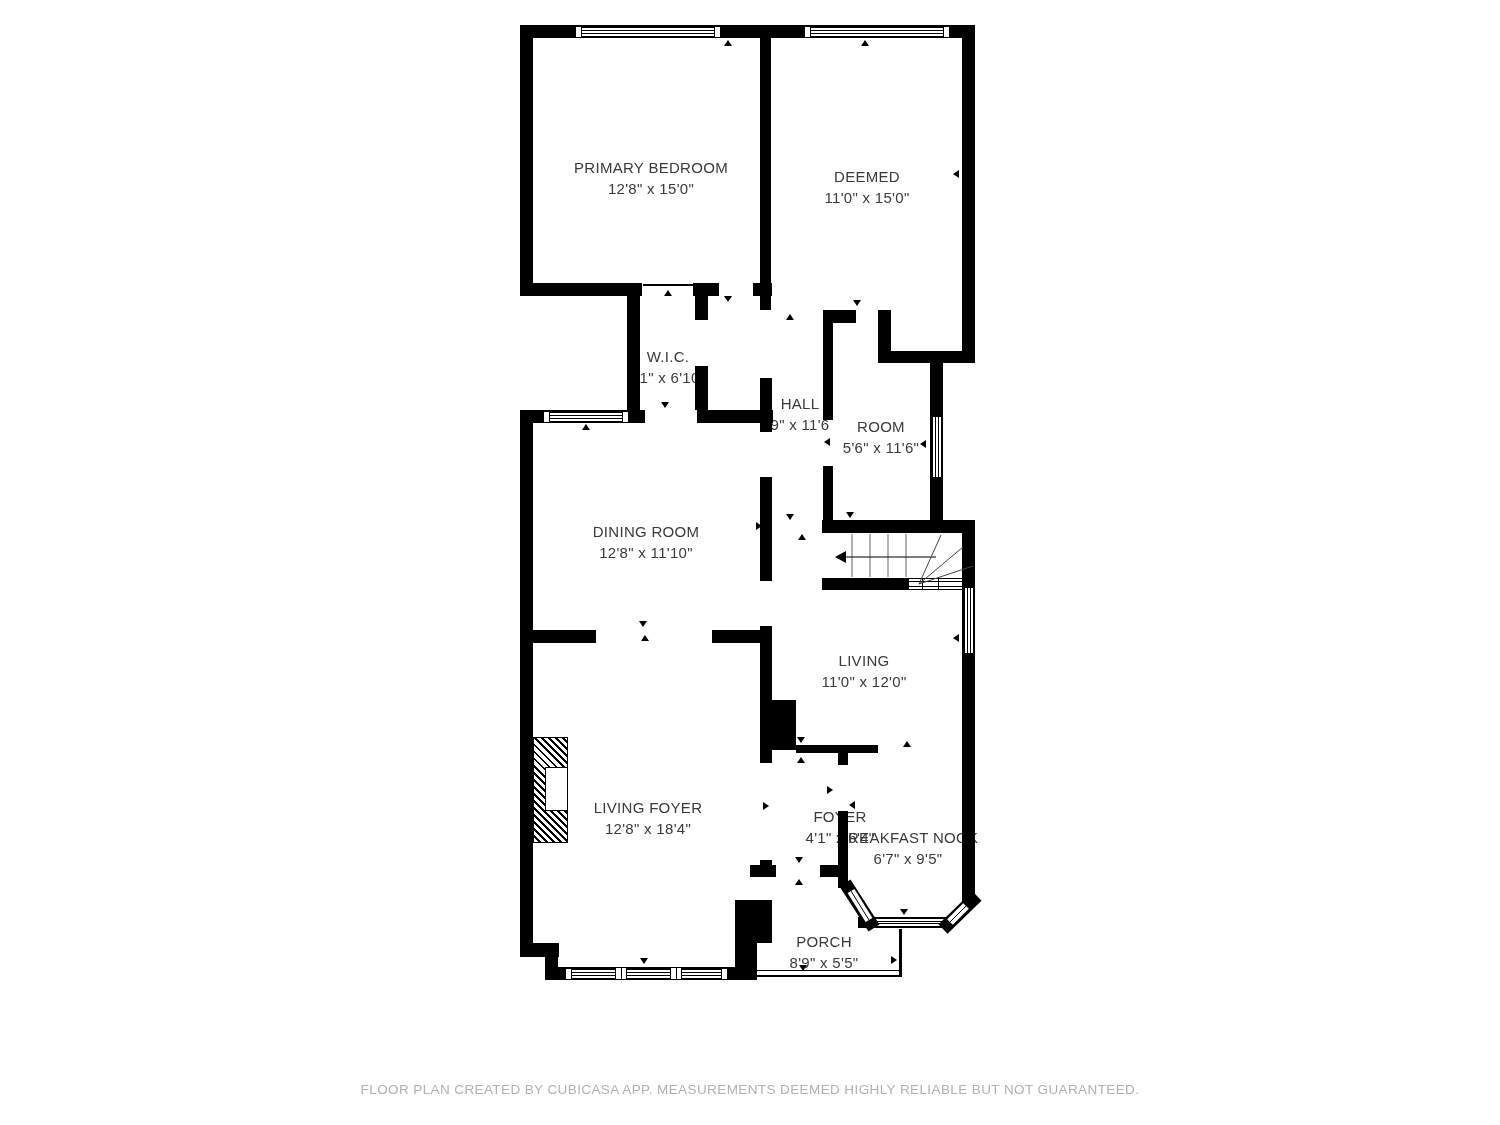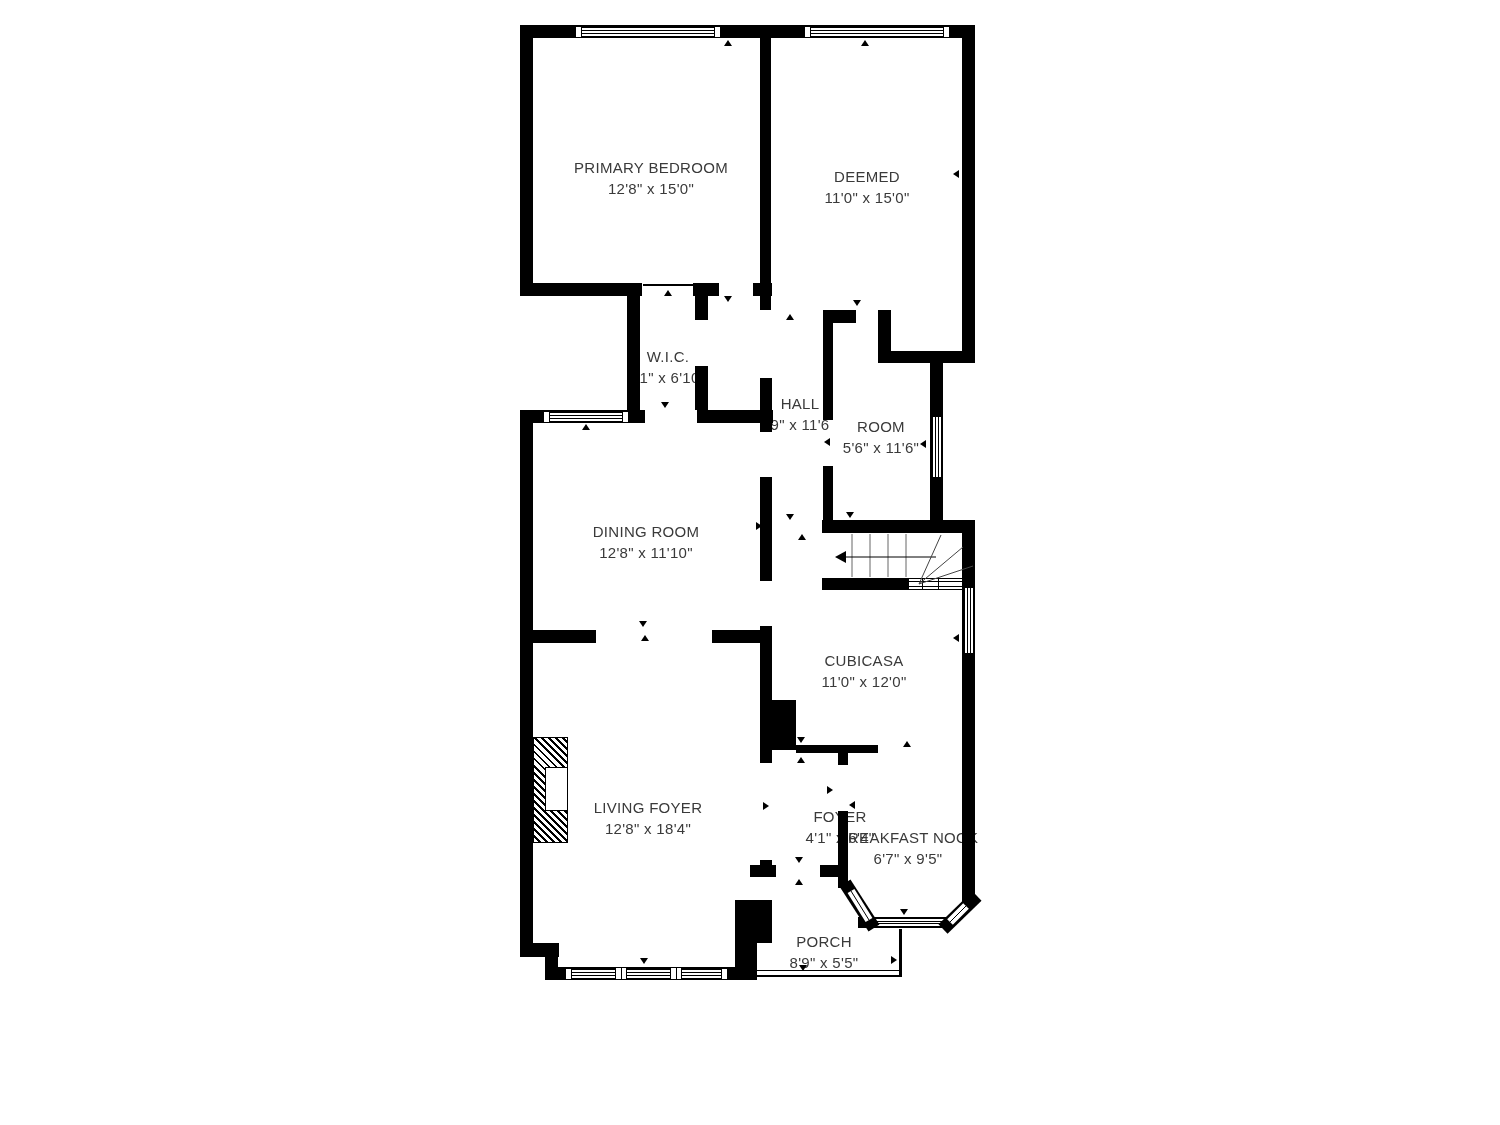--- a/index.html
+++ b/index.html
@@ -185,34 +185,35 @@
   </div>
   <div class="room-label" style="left:881px;top:416px;">
     <div>ROOM</div>
     <div>5'6" x 11'6"</div>
   </div>
   <div class="room-label" style="left:646px;top:521px;">
     <div>DINING ROOM</div>
     <div>12'8" x 11'10"</div>
   </div>
   <div class="room-label" style="left:864px;top:650px;">
-    <div>CUBICASA</div>
+    <div>LIVING</div>
     <div>11'0" x 12'0"</div>
   </div>
   <div class="room-label" style="left:648px;top:797px;">
     <div>LIVING FOYER</div>
     <div>12'8" x 18'4"</div>
   </div>
   <div class="room-label" style="left:840px;top:806px;">
     <div>FOYER</div>
     <div>4'1" x 6'4"</div>
   </div>
   <div class="room-label" style="left:908px;top:827px;">
     <div>BREAKFAST NOOK</div>
     <div>6'7" x 9'5"</div>
   </div>
   <div class="room-label" style="left:824px;top:931px;">
     <div>PORCH</div>
     <div>8'9" x 5'5"</div>
   </div>
 
+  <div class="footer">FLOOR PLAN CREATED BY CUBICASA APP. MEASUREMENTS DEEMED HIGHLY RELIABLE BUT NOT GUARANTEED.</div>
 
 </div>
 
 </body></html>

